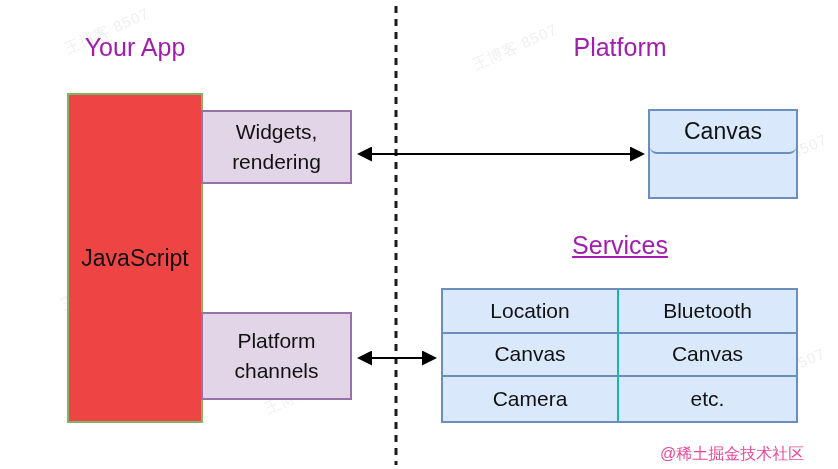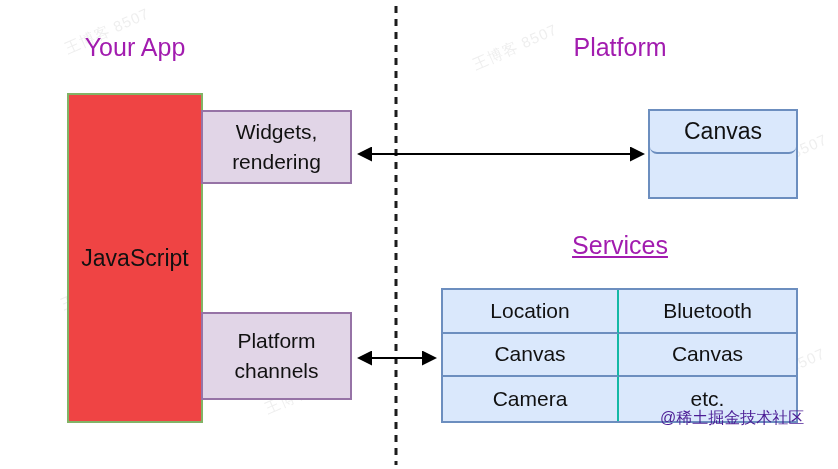--- a/index.html
+++ b/index.html
@@ -94,23 +94,23 @@
     color: #9a9a9a;
     opacity: 0.16;
     font-size: 15px;
     letter-spacing: 1px;
     transform: rotate(-24deg);
     white-space: nowrap;
     user-select: none;
   }
   #watermark-credit {
     position: absolute;
-    left: 660px; top: 408px;
+    left: 660px; top: 444px;
     font-size: 16px;
-    color: #4c1d95;
+    color: #ec4899;
     z-index: 2;
     white-space: nowrap;
   }
 </style>
 </head>
 <body>
 
 <div id="diagram">
 
   <span class="wm" style="left:62px;  top:22px;">王博客 8507</span>

